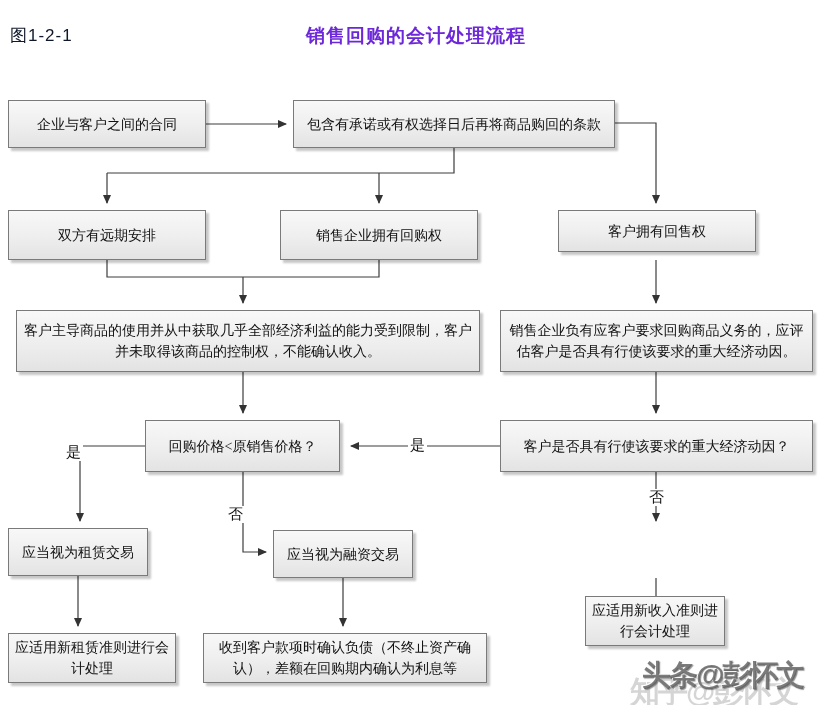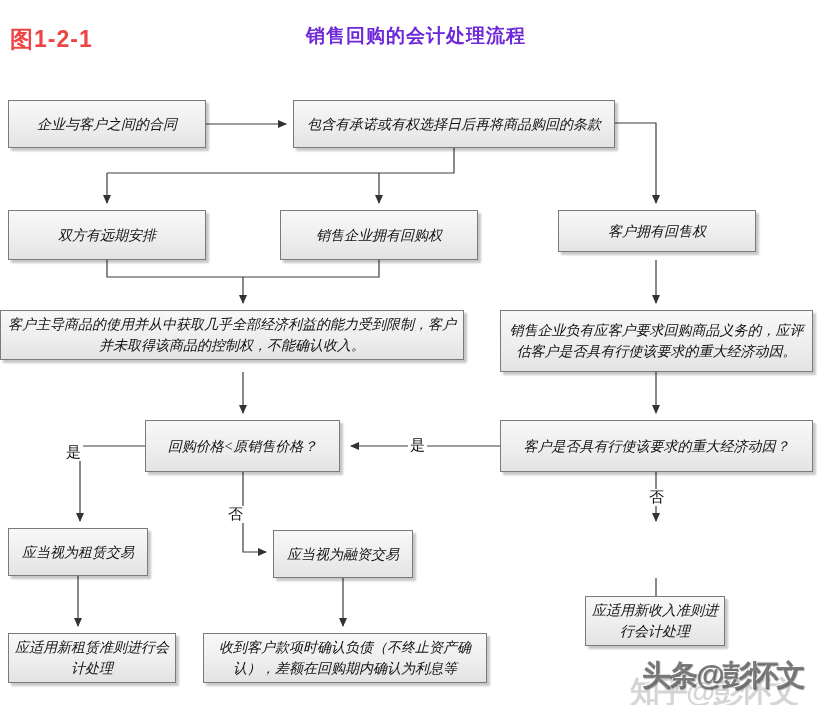--- a/index.html
+++ b/index.html
@@ -1,37 +1,36 @@
 <!DOCTYPE html>
 <html><head>
 <meta charset="utf-8">
 <style>
   html,body{margin:0;padding:0;background:#ffffff;}
   #canvas{
     position:relative;width:832px;height:705px;background:#ffffff;overflow:hidden;
     font-family:"Liberation Serif","DejaVu Serif",serif;
   }
   .fig-label{
-    position:absolute;left:10px;top:24px;font-size:23px;font-weight:bold;color:#ef4444;
+    position:absolute;left:10px;top:24px;font-size:17px;font-weight:normal;color:#0f172a;
     font-family:"Liberation Sans","DejaVu Sans",sans-serif;letter-spacing:1px;
   }
   .main-title{
     position:absolute;left:0;top:23px;width:832px;text-align:center;
     font-size:19px;font-weight:bold;color:#6d28d9;
     font-family:"Liberation Sans","DejaVu Sans",sans-serif;letter-spacing:1px;
   }
   .node{
     position:absolute;box-sizing:border-box;
     background:linear-gradient(180deg,#f8f8f8 0%,#eeeeee 55%,#e3e3e3 100%);
     border:1px solid #7a7a7a;
     box-shadow:3px 3px 2px rgba(0,0,0,0.22);
     display:flex;align-items:center;justify-content:center;
     text-align:center;font-size:14px;line-height:1.5;color:#111;
     padding:15px 6px;
-    font-style:italic;
   }
   .edge-label{
     position:absolute;font-size:15px;color:#111;background:#ffffff;
     padding:0 2px;line-height:1.1;z-index:3;
   }
   svg.wires{position:absolute;left:0;top:0;z-index:1;}
   .node{z-index:2;}
   .watermark-back{
     position:absolute;left:630px;top:672px;z-index:4;
     font-size:30px;font-weight:bold;color:rgba(150,150,150,0.40);
@@ -95,21 +94,21 @@
     </g>
   </svg>
 
   <div class="node" style="left:8px;top:100px;width:198px;height:48px;">企业与客户之间的合同</div>
   <div class="node" style="left:293px;top:100px;width:322px;height:48px;">包含有承诺或有权选择日后再将商品购回的条款</div>
 
   <div class="node" style="left:8px;top:210px;width:198px;height:50px;">双方有远期安排</div>
   <div class="node" style="left:280px;top:210px;width:198px;height:50px;">销售企业拥有回购权</div>
   <div class="node" style="left:558px;top:210px;width:198px;height:42px;">客户拥有回售权</div>
 
-  <div class="node" style="left:0;top:310px;width:464px;height:50px;">客户主导商品的使用并从中获取几乎全部经济利益的能力受到限制，客户并未取得该商品的控制权，不能确认收入。</div>
+  <div class="node" style="left:16px;top:310px;width:464px;height:62px;">客户主导商品的使用并从中获取几乎全部经济利益的能力受到限制，客户并未取得该商品的控制权，不能确认收入。</div>
   <div class="node" style="left:500px;top:310px;width:313px;height:62px;">销售企业负有应客户要求回购商品义务的，应评估客户是否具有行使该要求的重大经济动因。</div>
 
   <div class="node" style="left:145px;top:420px;width:195px;height:52px;text-align:right;">回购价格&lt;原销售价格？</div>
   <div class="node" style="left:500px;top:420px;width:313px;height:52px;">客户是否具有行使该要求的重大经济动因？</div>
 
   <div class="node" style="left:273px;top:530px;width:140px;height:48px;">应当视为融资交易</div>
   <div class="node" style="left:8px;top:528px;width:140px;height:48px;">应当视为租赁交易</div>
 
   <div class="node" style="left:8px;top:633px;width:168px;height:50px;">应适用新租赁准则进行会计处理</div>
   <div class="node" style="left:203px;top:633px;width:284px;height:50px;">收到客户款项时确认负债（不终止资产确认），差额在回购期内确认为利息等</div>

